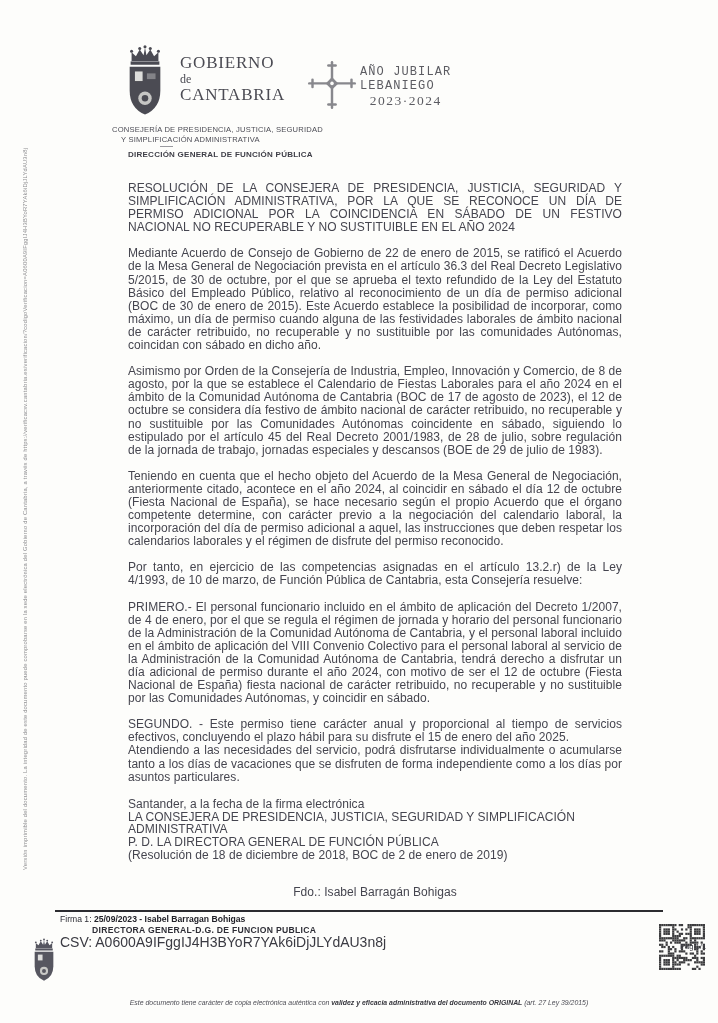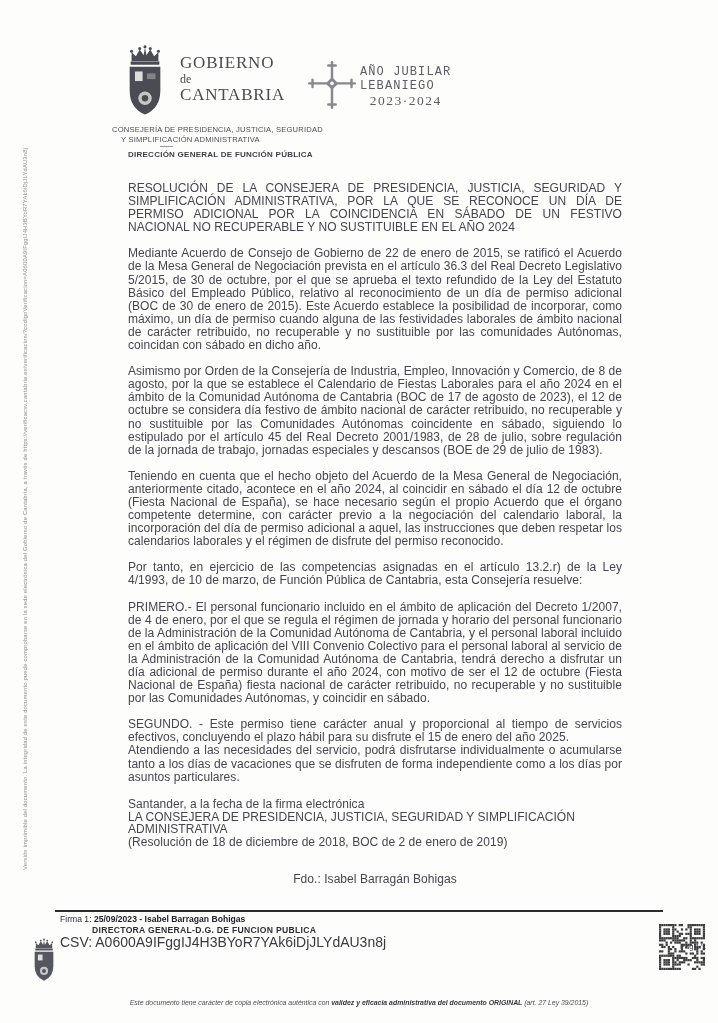--- a/index.html
+++ b/index.html
@@ -125,20 +125,21 @@
     <p>Asimismo por Orden de la Consejería de Industria, Empleo, Innovación y Comercio, de 8 de agosto, por la que se establece el Calendario de Fiestas Laborales para el año 2024 en el ámbito de la Comunidad Autónoma de Cantabria (BOC de 17 de agosto de 2023), el 12 de octubre se considera día festivo de ámbito nacional de carácter retribuido, no recuperable y no sustituible por las Comunidades Autónomas coincidente en sábado, siguiendo lo estipulado por el artículo 45 del Real Decreto 2001/1983, de 28 de julio, sobre regulación de la jornada de trabajo, jornadas especiales y descansos (BOE de 29 de julio de 1983).</p>
     <p>Teniendo en cuenta que el hecho objeto del Acuerdo de la Mesa General de Negociación, anteriormente citado, acontece en el año 2024, al coincidir en sábado el día 12 de octubre (Fiesta Nacional de España), se hace necesario según el propio Acuerdo que el órgano competente determine, con carácter previo a la negociación del calendario laboral, la incorporación del día de permiso adicional a aquel, las instrucciones que deben respetar los calendarios laborales y el régimen de disfrute del permiso reconocido.</p>
     <p>Por tanto, en ejercicio de las competencias asignadas en el artículo 13.2.r) de la Ley 4/1993, de 10 de marzo, de Función Pública de Cantabria, esta Consejería resuelve:</p>
     <p>PRIMERO.- El personal funcionario incluido en el ámbito de aplicación del Decreto 1/2007, de 4 de enero, por el que se regula el régimen de jornada y horario del personal funcionario de la Administración de la Comunidad Autónoma de Cantabria, y el personal laboral incluido en el ámbito de aplicación del VIII Convenio Colectivo para el personal laboral al servicio de la Administración de la Comunidad Autónoma de Cantabria, tendrá derecho a disfrutar un día adicional de permiso durante el año 2024, con motivo de ser el 12 de octubre (Fiesta Nacional de España) fiesta nacional de carácter retribuido, no recuperable y no sustituible por las Comunidades Autónomas, y coincidir en sábado.</p>
     <p class="tight">SEGUNDO. - Este permiso tiene carácter anual y proporcional al tiempo de servicios efectivos, concluyendo el plazo hábil para su disfrute el 15 de enero del año 2025.</p>
     <p>Atendiendo a las necesidades del servicio, podrá disfrutarse individualmente o acumularse tanto a los días de vacaciones que se disfruten de forma independiente como a los días por asuntos particulares.</p>
 
     <div class="sig-block">
       <div>Santander, a la fecha de la firma electrónica</div>
       <div>LA CONSEJERA DE PRESIDENCIA, JUSTICIA, SEGURIDAD Y SIMPLIFICACIÓN ADMINISTRATIVA</div>
+      <div>P. D. LA DIRECTORA GENERAL DE FUNCIÓN PÚBLICA</div>
       <div>(Resolución de 18 de diciembre de 2018, BOC de 2 de enero de 2019)</div>
     </div>
     <div class="sig-fdo">Fdo.: Isabel Barragán Bohigas</div>
   </div>
 
   <div class="stamp-rule"></div>
 
   <svg class="footer-crest" width="28" height="50" viewBox="0 0 48 78">
     <path d="M10 17 L10 8 L14.5 12 L18.5 5 L22.5 11 L24 3 L25.5 11 L29.5 5 L33.5 12 L38 8 L38 17 Z" fill="#565660"></path>
     <circle cx="10" cy="7" r="1.6" fill="#565660"></circle>

